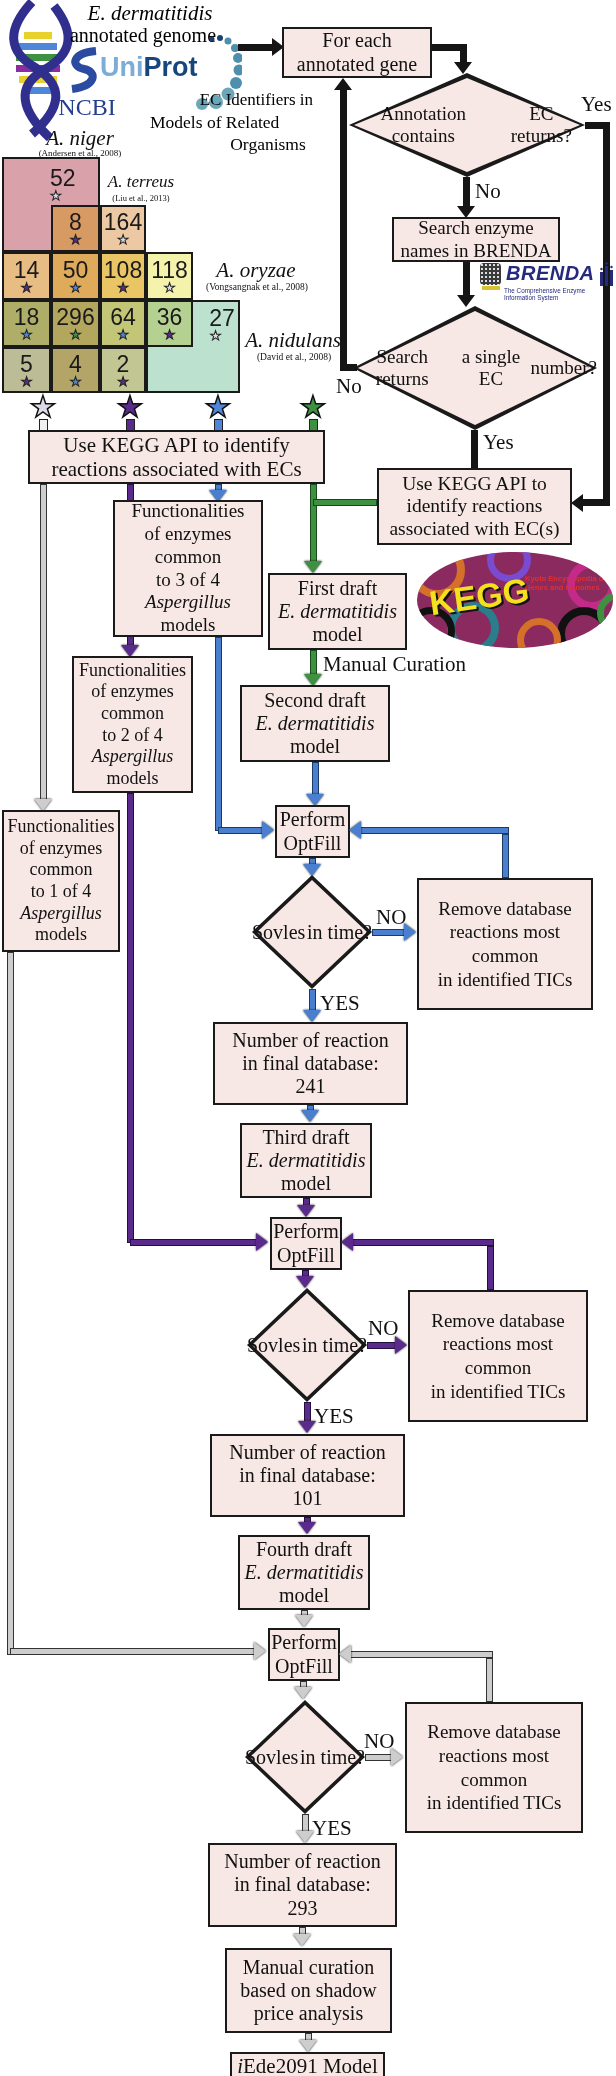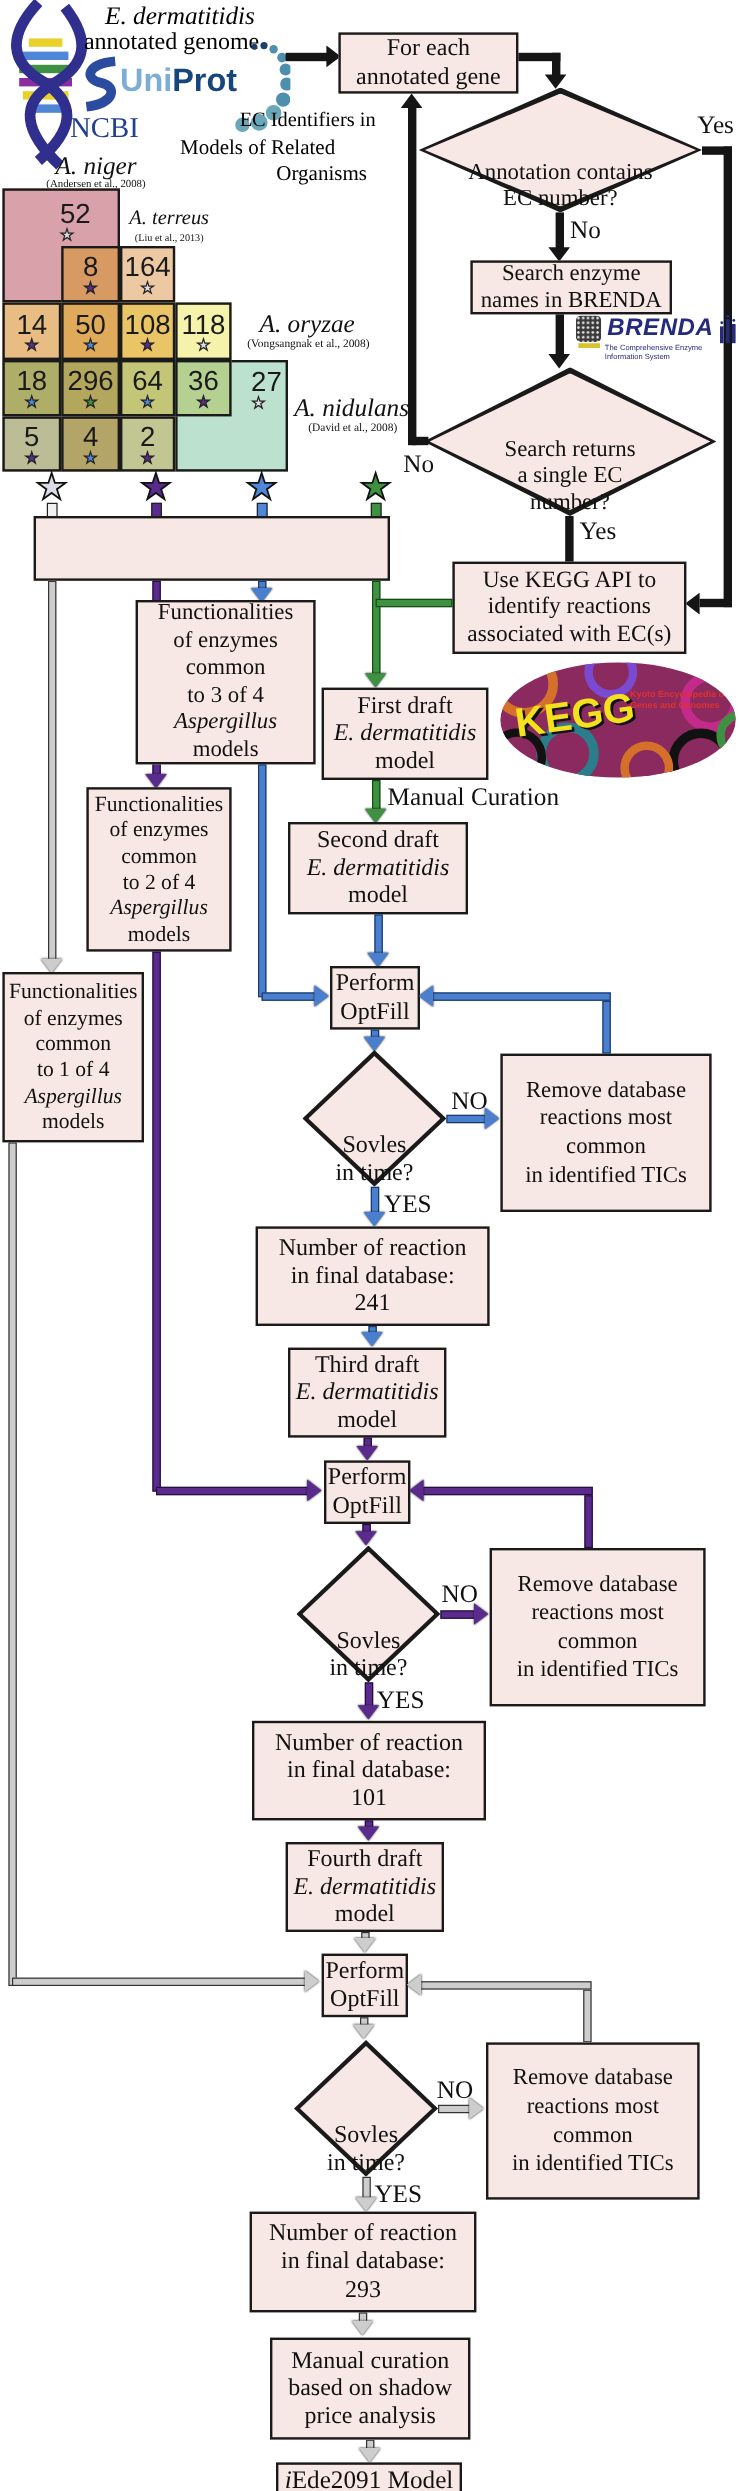--- a/index.html
+++ b/index.html
@@ -21,22 +21,22 @@
   .ah{position:absolute;width:0;height:0;}
   .ah.down{border-left:9px solid transparent;border-right:9px solid transparent;border-top:12px solid var(--c);}
   .ah.up{border-left:9px solid transparent;border-right:9px solid transparent;border-bottom:12px solid var(--c);}
   .ah.right{border-top:9px solid transparent;border-bottom:9px solid transparent;border-left:12px solid var(--c);}
   .ah.left{border-top:9px solid transparent;border-bottom:9px solid transparent;border-right:12px solid var(--c);}
   .oh{filter:drop-shadow(0 0 1px #1a1a1a);}
   .dia{position:absolute;}
   .dia .bgp,.dia .fgp{position:absolute;clip-path:polygon(50% 0,100% 50%,50% 100%,0 50%);}
   .dia .bgp{left:0;top:0;right:0;bottom:0;background:#1a1a1a;}
   .dia .fgp{left:5px;top:5px;right:5px;bottom:5px;background:#f8e8e5;}
-  .dia .txt{position:absolute;left:0;top:0;right:0;bottom:0;display:flex;flex-direction:column;
-            justify-content:flex-end;align-items:center;text-align:center;line-height:1.15;color:#111;}
+  .dia .txt{position:absolute;left:0;top:0;right:0;bottom:0;display:flex;flex-direction:row;
+            justify-content:space-between;align-items:center;text-align:center;line-height:1.15;color:#111;}
   .cell{position:absolute;box-sizing:border-box;border:2.5px solid #1a1a1a;display:flex;
         flex-direction:column;justify-content:center;align-items:center;line-height:1;}
   .cell .num{font-size:23px;color:#1a1a1a;}
   .star{font-size:13px;line-height:0.9;-webkit-text-stroke:1px #222;}
   .bigstar{position:absolute;font-size:30px;line-height:1;-webkit-text-stroke:1.5px #111;
            text-align:center;width:34px;}
   .stem{position:absolute;width:9px;height:13px;border:1.5px solid #222;box-sizing:border-box;}
   .lbl{position:absolute;font-family:"Liberation Serif",serif;color:#111;}
   .spname{position:absolute;font-family:"Liberation Serif",serif;font-style:italic;color:#111;text-align:center;}
   .spref{position:absolute;font-family:"Liberation Serif",serif;font-size:9px;color:#111;text-align:center;}
@@ -184,21 +184,21 @@
 </div>
 <div class="ln c-bk" style="left:432px;top:44px;width:35px;height:7px;"></div>
 <div class="ln c-bk" style="left:460px;top:44px;width:7px;height:19px;"></div>
 <div class="ah down" style="--c:#151515;left:454px;top:62px;"></div>
 
 <div class="dia" style="left:349px;top:73px;width:236px;height:104px;">
   <div class="bgp"></div>
     <div class="fgp"></div>
   <div class="txt sans" style="font-size:19px;">
     <span>Annotation contains</span>
-    <span>EC number?</span>
+    <span>EC returns?</span>
   </div>
 </div>
 <div class="lbl" style="left:581px;top:92px;font-size:21px;">Yes</div>
 
 <div class="ln c-bk" style="left:585px;top:122px;width:25px;height:7px;"></div>
 <div class="ln c-bk" style="left:603px;top:122px;width:7px;height:384px;"></div>
 <div class="ln c-bk" style="left:583px;top:499px;width:27px;height:7px;"></div>
 <div class="ah left" style="--c:#151515;left:571px;top:494px;"></div>
 
 <div class="lbl" style="left:475px;top:179px;font-size:21px;">No</div>
@@ -266,20 +266,22 @@
   <span class="kegg-arc" style="left:180px;top:40px;width:28px;height:28px;border:7px solid #3d9140;"></span>
   <div class="abs" style="left:12px;top:24px;width:120px;font-size:34px;font-weight:bold;color:#f5e01e;transform:rotate(-8deg);
               font-family:'Liberation Sans',sans-serif;text-shadow:2px 2px 0 #111;">KEGG</div>
   <div class="abs" style="left:108px;top:22px;width:84px;font-size:7.5px;color:#e03030;font-weight:bold;line-height:1.2;">
     <span>Kyoto Encyclopedia of</span><br>
     <span>Genes and Genomes</span>
   </div>
 </div>
 
 <div class="bx sans" style="left:28px;top:430px;width:297px;height:54px;font-size:21px;">
+  <span>Use KEGG API to identify</span>
+  <span>reactions associated with ECs</span>
 </div>
 
 <div class="ln c-gy" style="left:40px;top:484px;width:7px;height:318px;"></div>
 <div class="ah down oh" style="--c:#cdcdcd;left:34px;top:799px;"></div>
 
 <div class="ln c-pu" style="left:127px;top:484px;width:7px;height:162px;"></div>
 <div class="ah down oh" style="--c:#5a2b8c;left:121px;top:645px;"></div>
 
 <div class="ln c-bl" style="left:215px;top:484px;width:7px;height:8px;"></div>
 <div class="ah down oh" style="--c:#4a7fd0;left:209px;top:490px;"></div>

